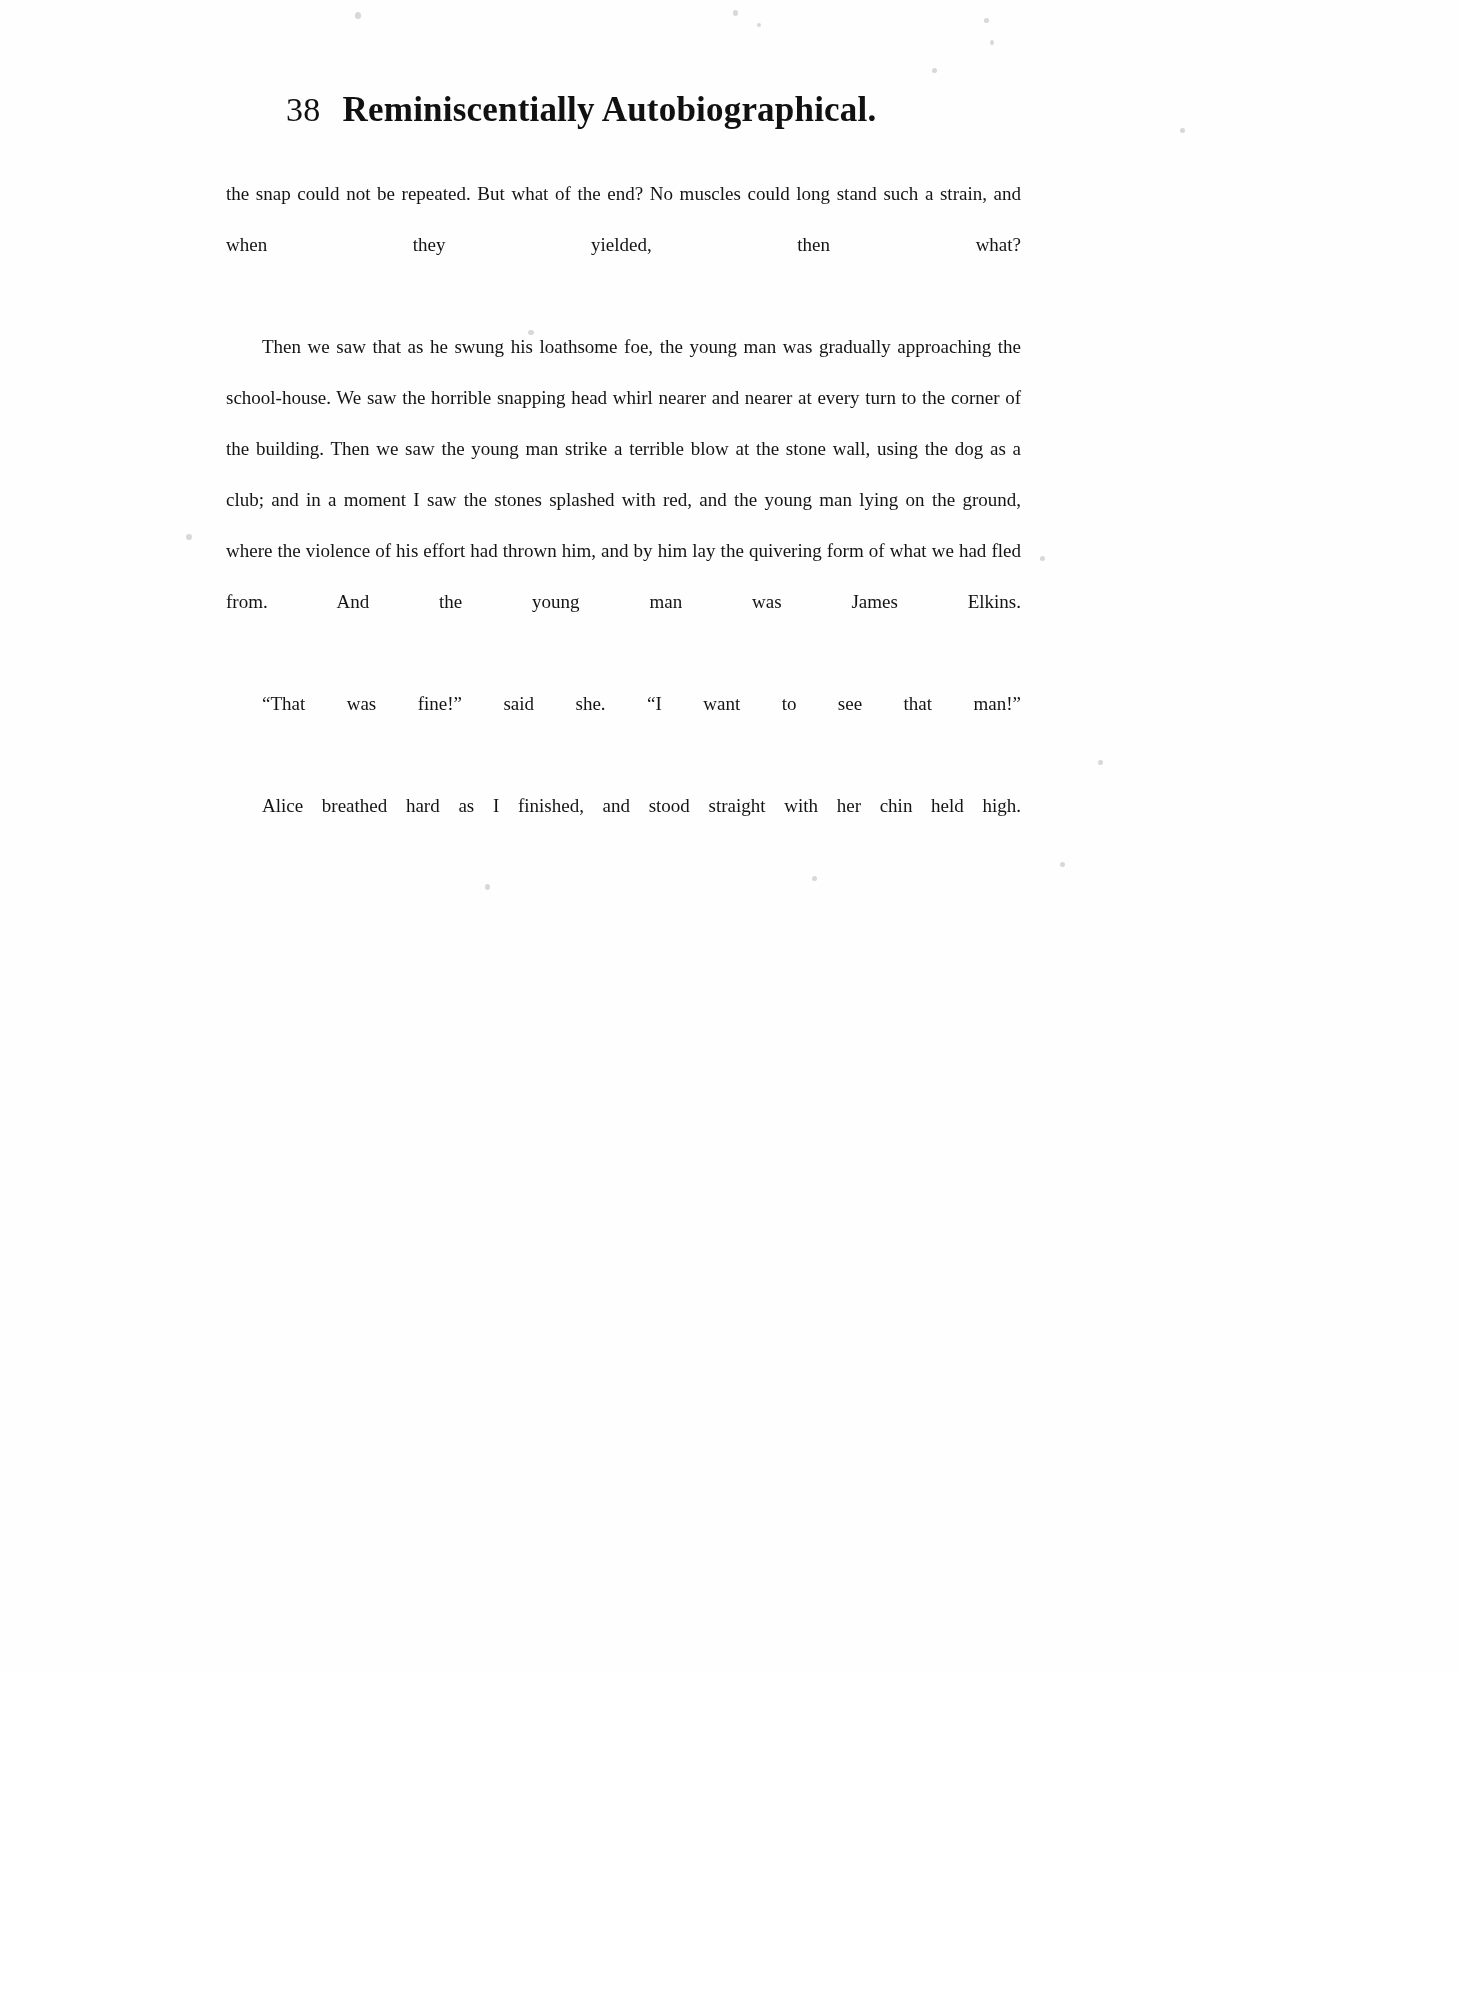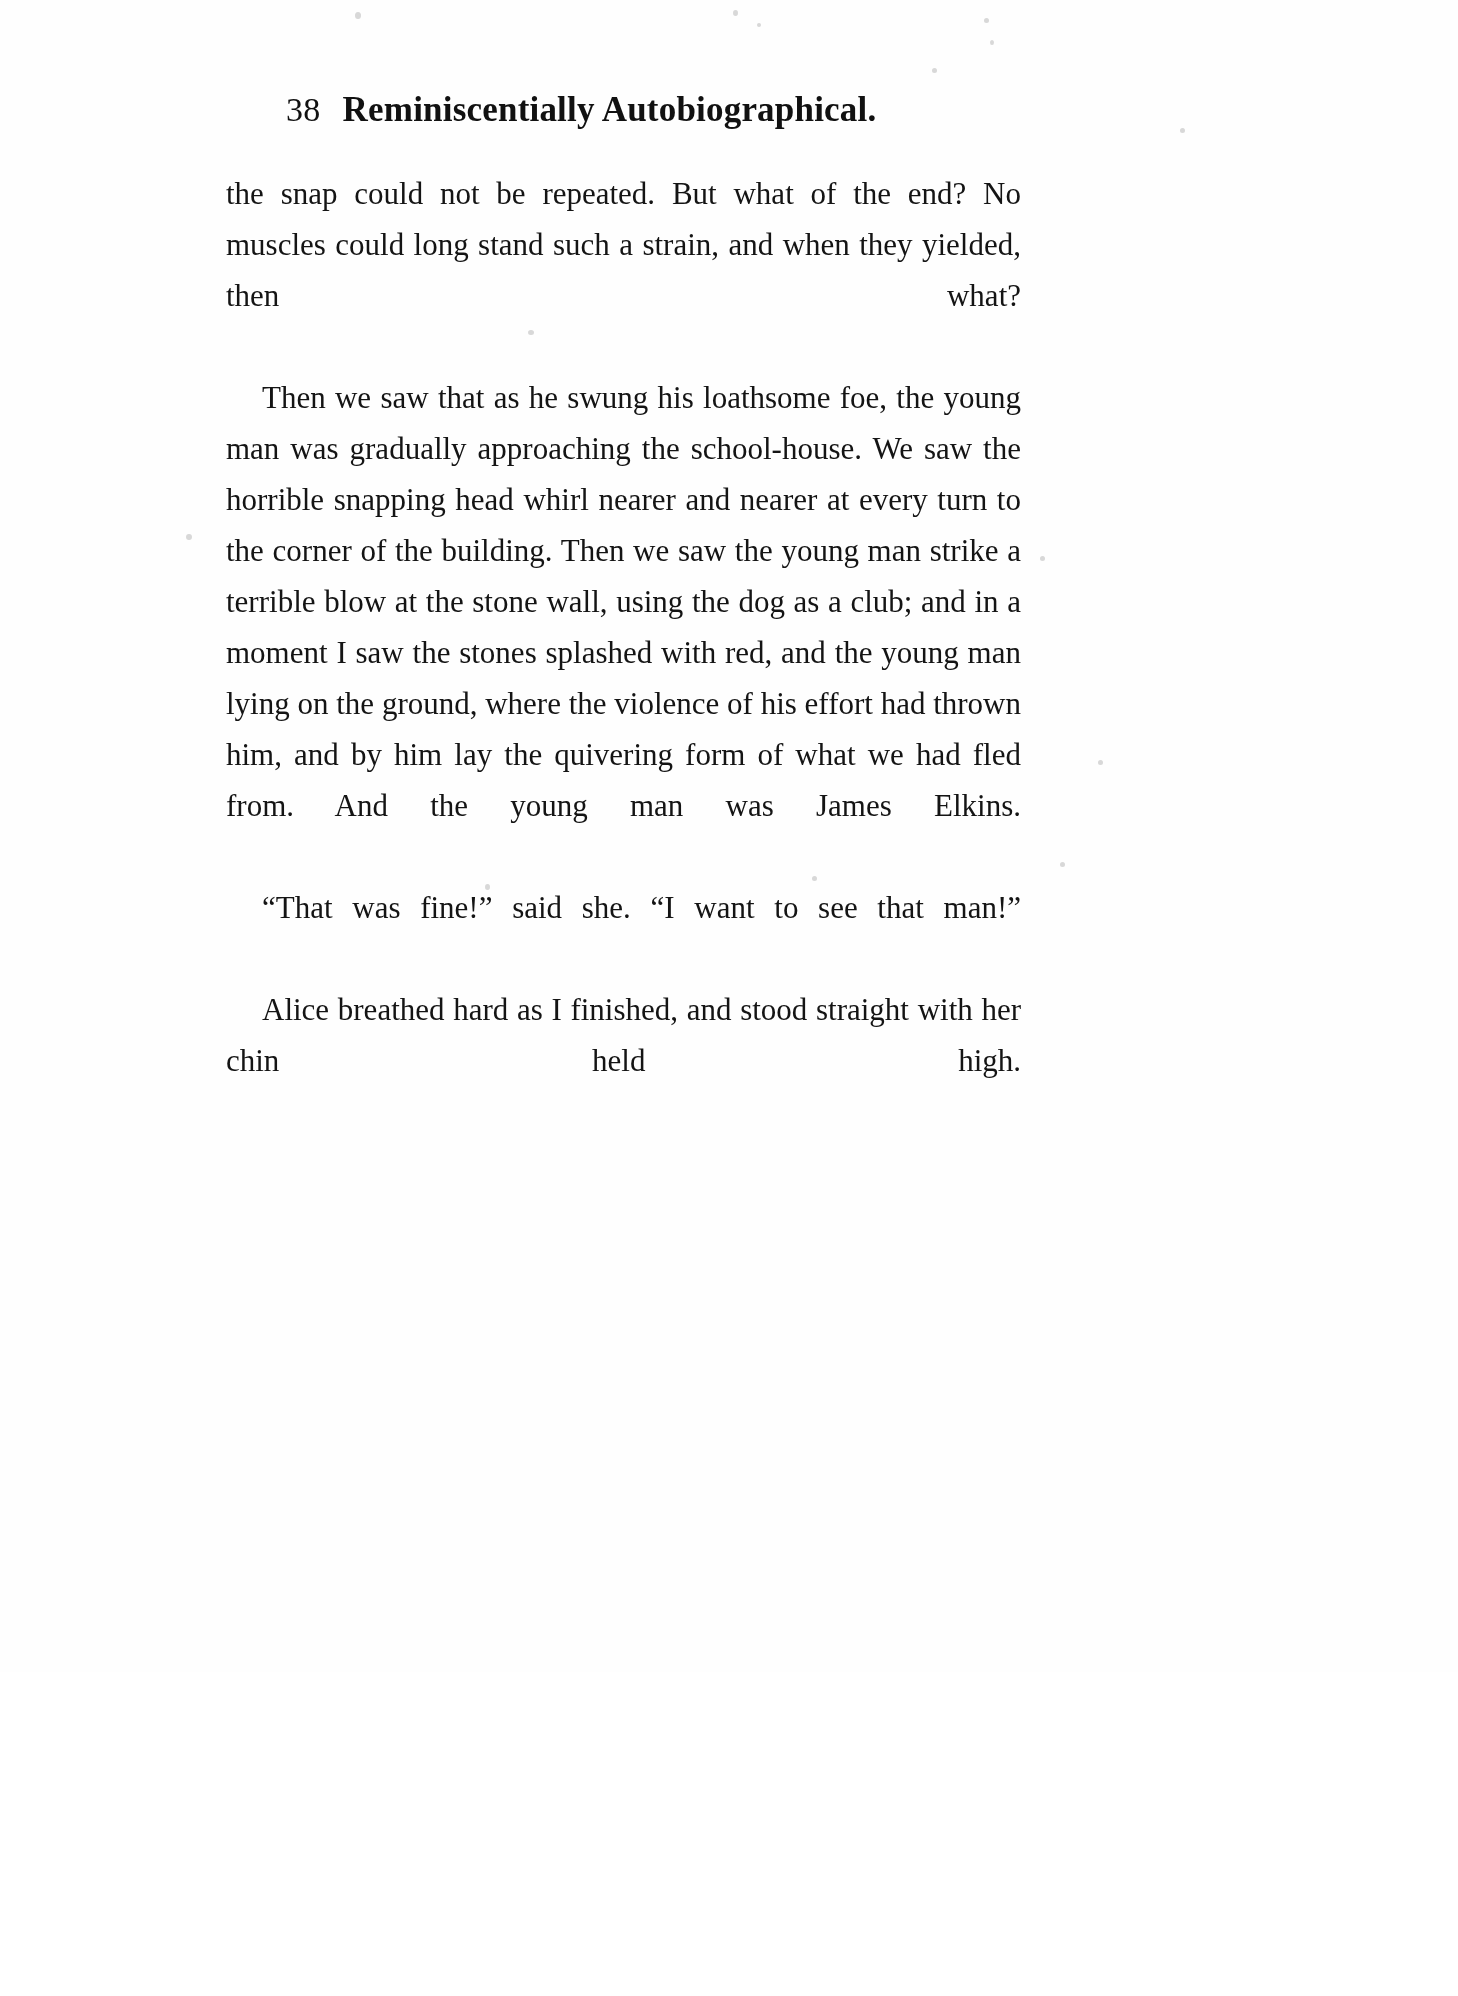--- a/index.html
+++ b/index.html
@@ -47,21 +47,21 @@
   .header .title {
     font-weight: 700;
     font-size: 35px;
     letter-spacing: .2px;
   }
   .body-text {
     position: absolute;
     top: 168px;
     left: 226px;
     width: 795px;
-    font-size: 31px;
+    font-size: 19px;
     line-height: 51px;
     color: #141414;
   }
   .para {
     margin: 0;
     text-align: justify;
     text-justify: inter-word;
   }
   .para.indent {
     text-indent: 36px;

